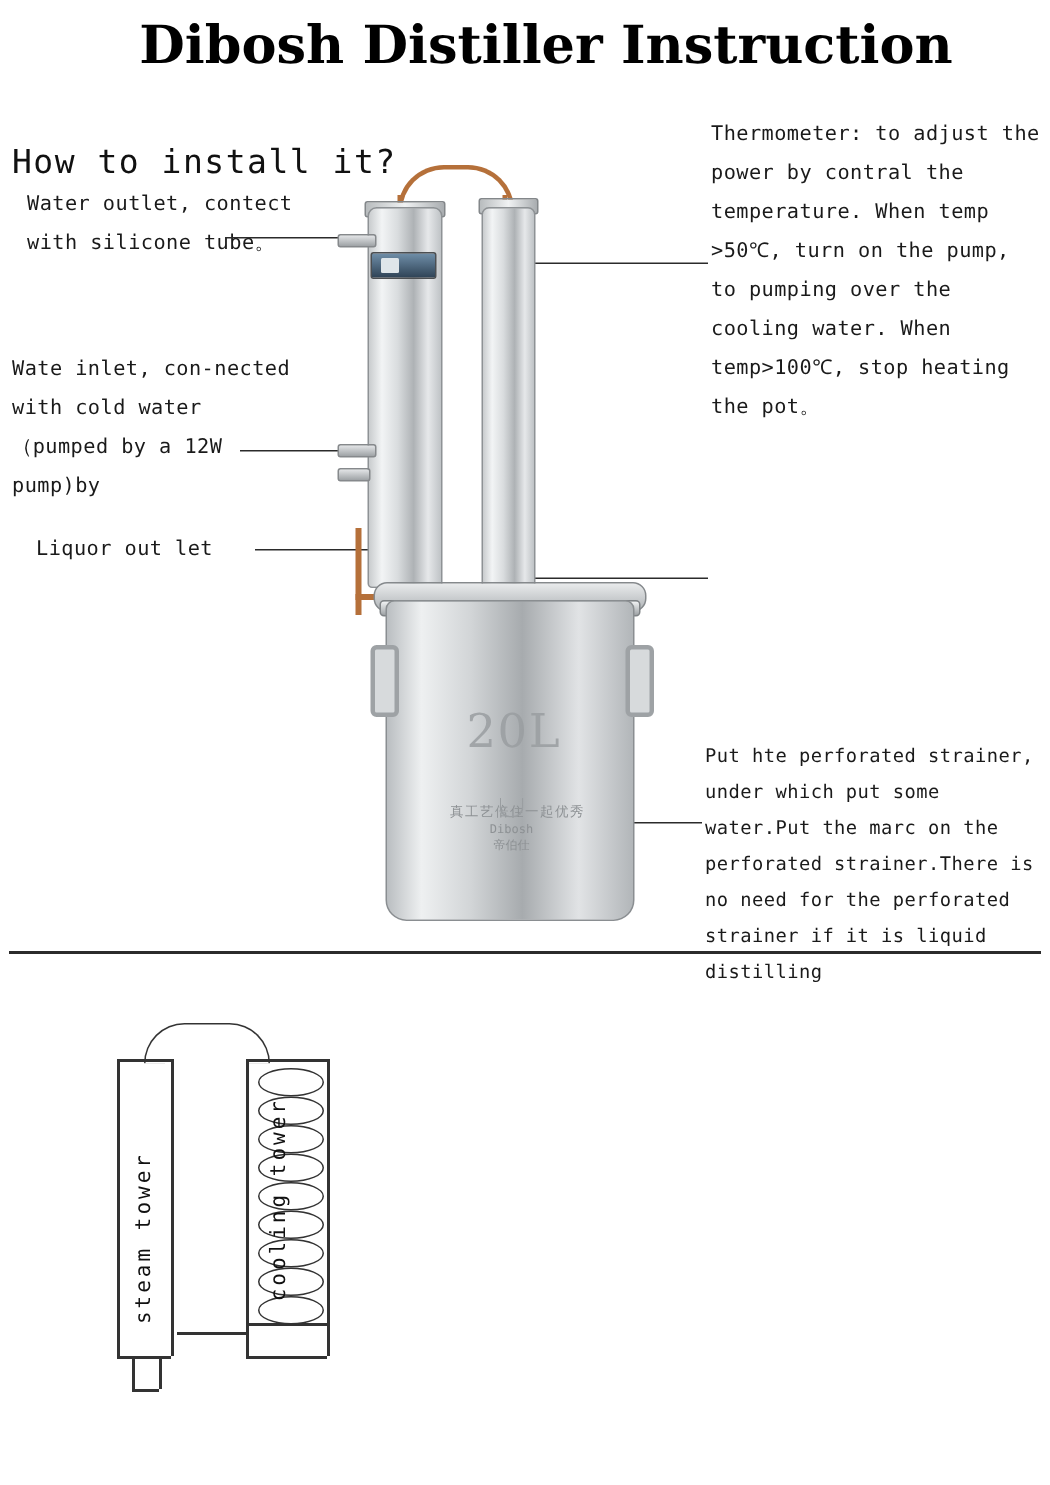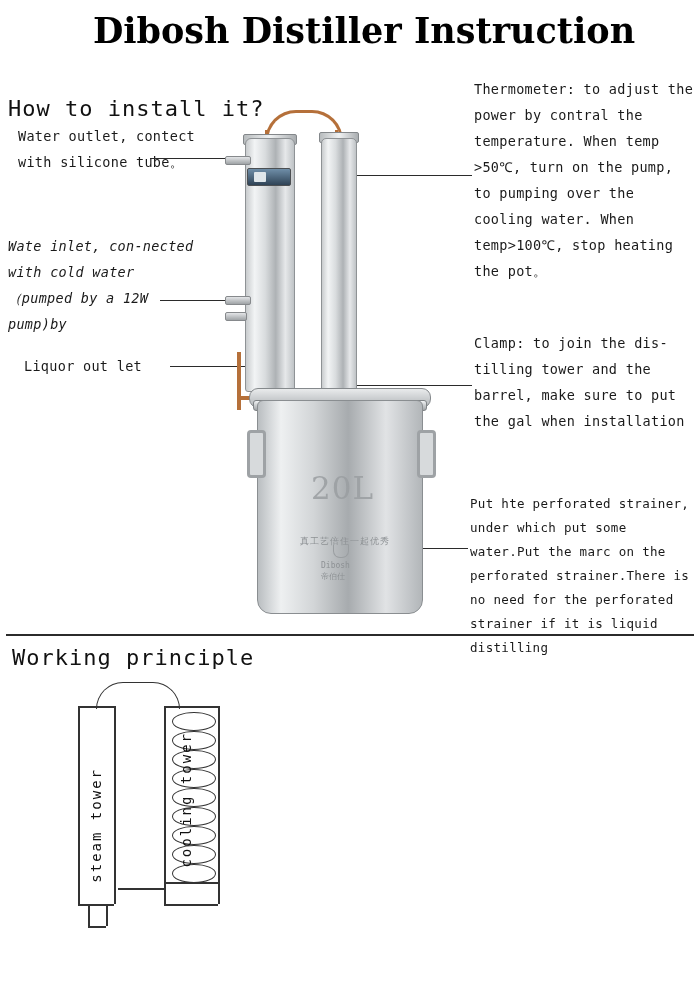--- a/index.html
+++ b/index.html
@@ -50,21 +50,21 @@
     color: #1a1a1a;
     letter-spacing: 0.3px;
   }
   .note.small {
     font-size: 12.5px;
     line-height: 24px;
   }
 
   
   #water-outlet-note { top: 123px; left: 18px; width: 180px; }
-  #water-inlet-note  { top: 233px; left: 8px; width: 190px; font-style: italic; }
+  #water-inlet-note  { top: 233px; left: 8px; width: 190px; }
   #liquor-out-note   { top: 353px; left: 24px; width: 190px; }
 
   
   #thermometer-note { top: 76px; left: 474px; width: 220px; }
   #clamp-note       { top: 330px; left: 474px; width: 222px; }
   #strainer-note    { top: 492px; left: 470px; width: 228px; }
 
   
   .leader {
     position: absolute;
@@ -217,24 +217,24 @@
     top: 435px;
     left: 72px;
     width: 96px;
     text-align: center;
     font-size: 9px;
     color: #8d9194;
     letter-spacing: 1px;
   }
   .pot-logo {
     position: absolute;
-    top: 445px;
+    top: 432px;
     left: 96px;
     width: 40px;
-    text-align: left;
+    text-align: center;
     font-size: 8px;
     color: #8d9194;
     line-height: 11px;
   }
   .logo-cup {
     width: 14px;
     height: 12px;
     margin: 0 auto 2px auto;
     border: 1px solid #9a9ea1;
     border-top: none;
@@ -298,21 +298,20 @@
 
   <div class="title">Dibosh Distiller Instruction</div>
 
   <div class="section-head" id="how-to-install-heading">How to install it?</div>
 
   <div class="note" id="water-outlet-note">Water outlet, contect with silicone tube。</div>
   <div class="note" id="water-inlet-note">Wate inlet, con-nected with cold water（pumped by a 12W pump)by</div>
   <div class="note" id="liquor-out-note">Liquor out let</div>
 
   <div class="note" id="thermometer-note">Thermometer: to adjust the power by contral the temperature. When temp &gt;50℃, turn on the pump, to pumping over the cooling water. When temp&gt;100℃, stop heating the pot。</div>
-  <div class="note" id="clamp-note">Clamp: to join the dis-tilling tower and the barrel, make sure to put the gal when installation</div>
   <div class="note small" id="strainer-note">Put hte perforated strainer, under which put some water.Put the marc on the perforated strainer.There is no need for the perforated strainer if it is liquid distilling</div>
 
   <div class="leader" id="leader-water-outlet"></div>
   <div class="leader" id="leader-water-inlet"></div>
   <div class="leader" id="leader-liquor-out"></div>
   <div class="leader" id="leader-thermometer"></div>
   <div class="leader" id="leader-clamp"></div>
   <div class="leader" id="leader-strainer"></div>
 
   <div class="still">
@@ -345,21 +344,20 @@
     <div class="pot-cn">真工艺倍住一起优秀</div>
     <div class="pot-logo">
       <div class="logo-cup"></div>
       <div>Dibosh</div>
       <div>帝伯仕</div>
     </div>
   </div>
 
   <div class="divider"></div>
 
-  <div class="section-head" id="working-principle-heading">Working principle</div>
 
   <div class="diagram">
 
     <div class="d-line vline" style="left:18px; top:30px; height:198px;"></div>
     <div class="d-line vline" style="left:54px; top:30px; height:198px;"></div>
     <div class="d-line hline" style="left:18px; top:30px; width:36px;"></div>
     <div class="d-line hline" style="left:18px; top:228px; width:36px;"></div>
     <div class="d-line vline" style="left:28px; top:228px; height:22px;"></div>
     <div class="d-line vline" style="left:46px; top:228px; height:22px;"></div>
     <div class="d-line hline" style="left:28px; top:250px; width:18px;"></div>

